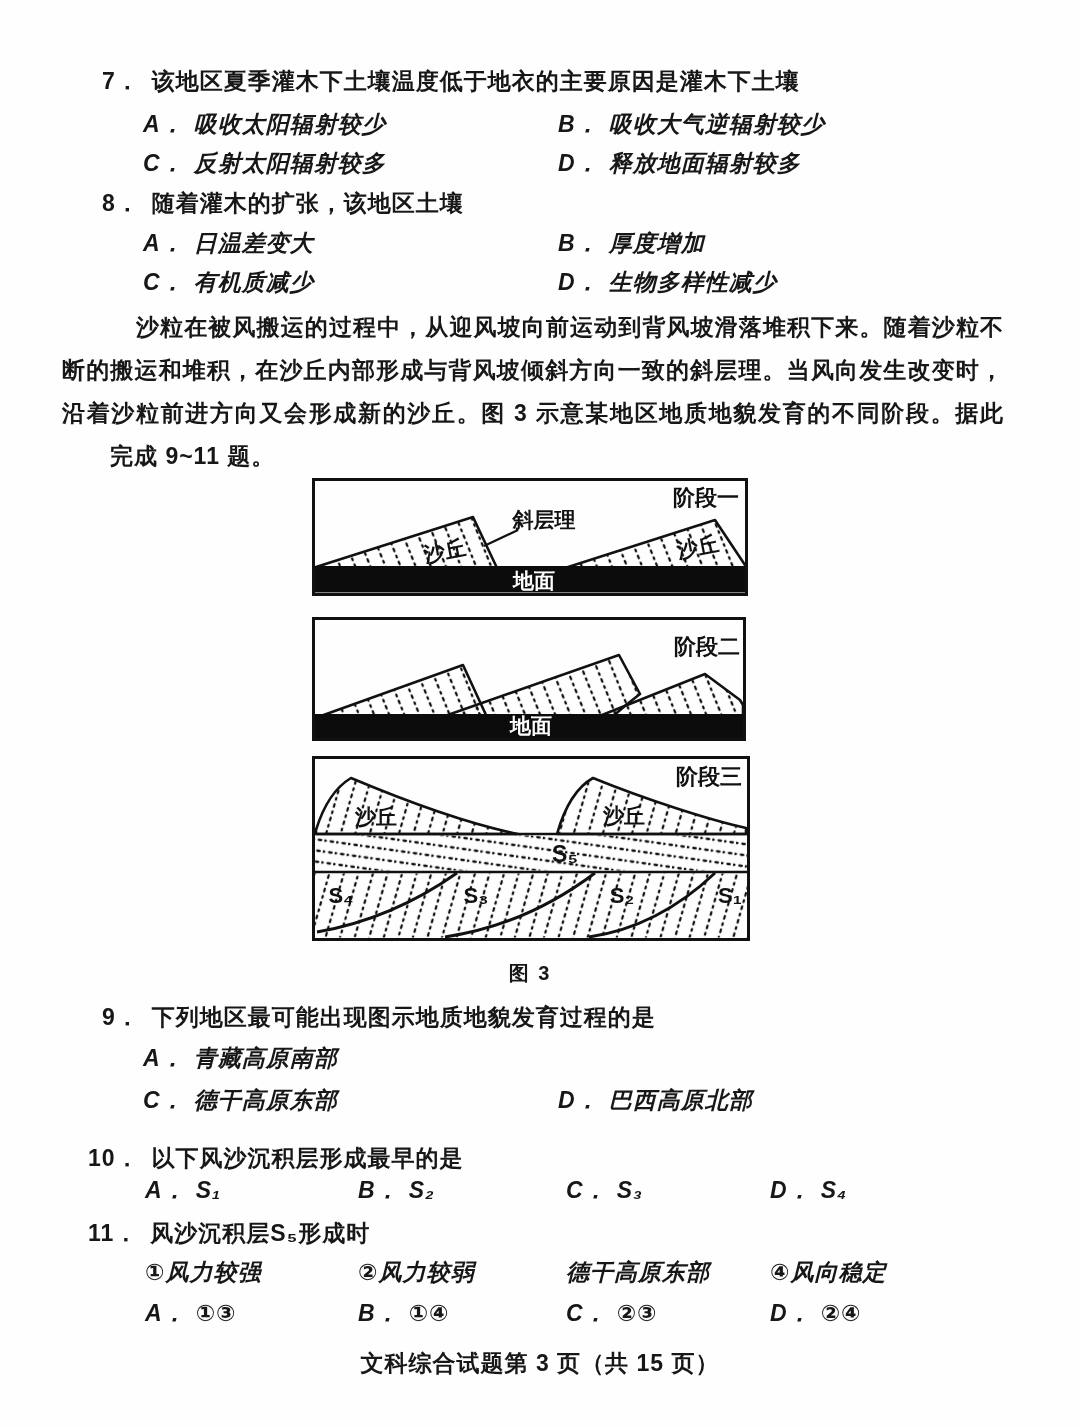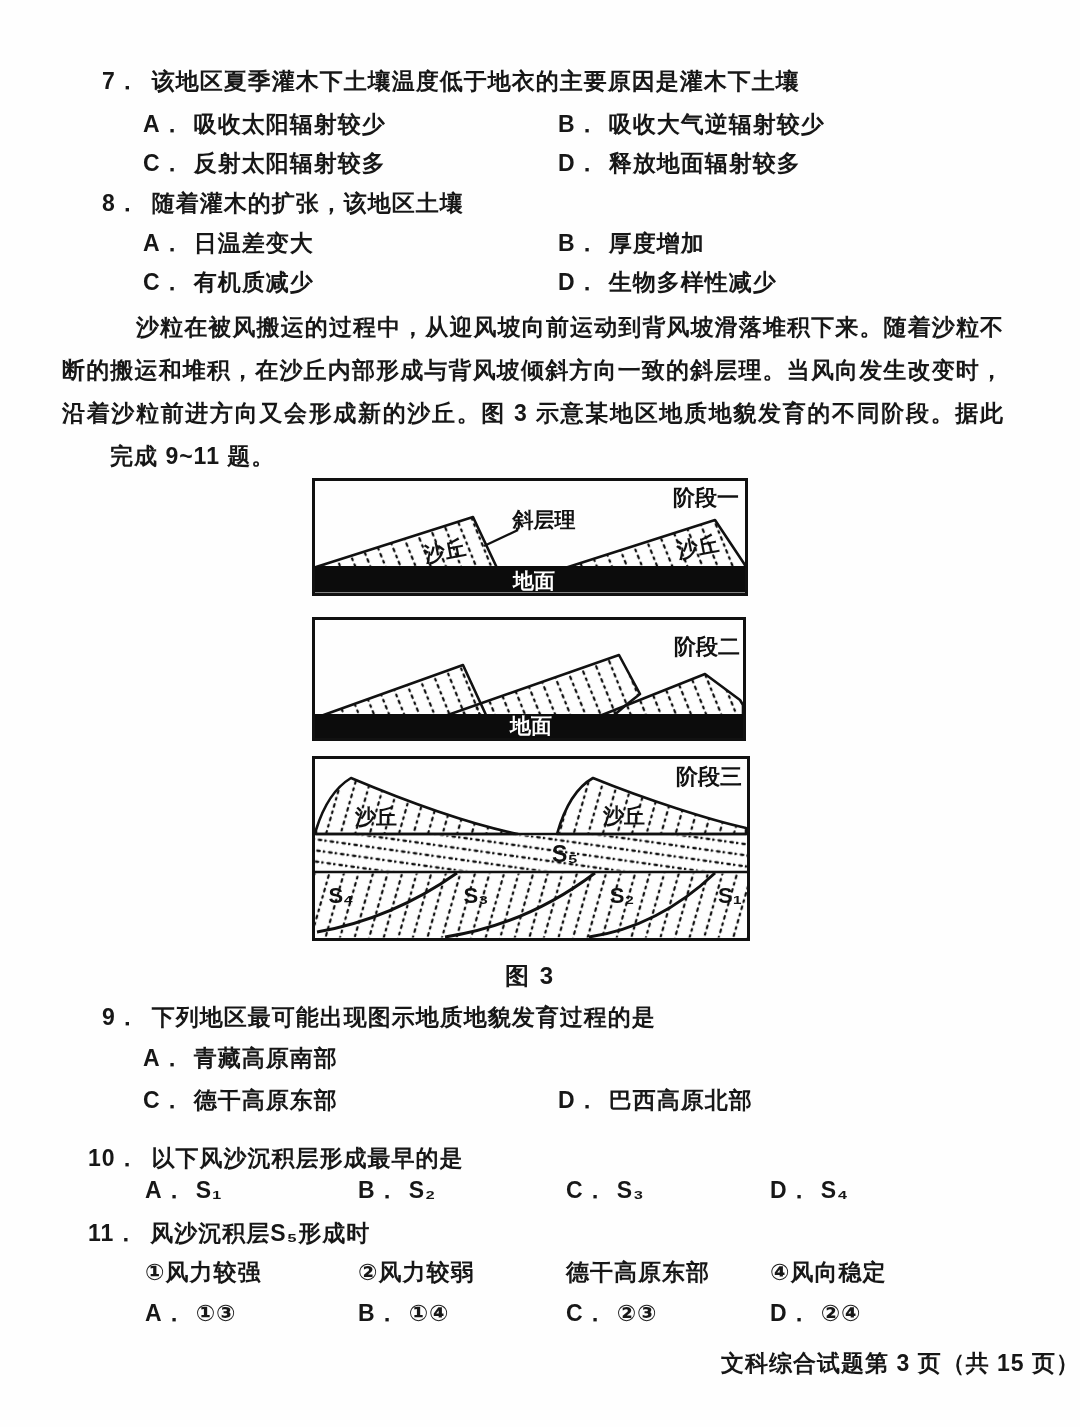--- a/index.html
+++ b/index.html
@@ -4,29 +4,29 @@
 <style>
   html,body{margin:0;padding:0;background:#ffffff;}
   .page{
     position:relative;width:1080px;height:1427px;background:#fefefe;
     font-family:"Liberation Sans","DejaVu Sans",sans-serif;
     color:#171717;overflow:hidden;
   }
   .row{position:absolute;white-space:nowrap;font-size:23px;font-weight:700;letter-spacing:1px;}
   .stem{display:flex;gap:12px;}
   .qnum{display:inline-block;}
-  .opt{position:absolute;white-space:nowrap;font-size:23px;font-weight:700;letter-spacing:1px;}
+  .opt{position:absolute;white-space:nowrap;font-size:23px;font-weight:700;letter-spacing:1px;font-style:italic;}
   .opt .okey{margin-right:9px;}
   .passage{position:absolute;left:62px;top:306px;width:942px;font-size:23px;font-weight:700;}
   .pline{height:43px;line-height:43px;text-align:justify;text-align-last:justify;letter-spacing:1px;}
   .pline.first{padding-left:74px;}
   .pline.last{text-align-last:left;margin-left:48px;}
   .fig-caption{position:absolute;left:312px;top:960px;width:436px;text-align:center;
-    font-size:24px;font-weight:700;letter-spacing:2px;}
-  .footer{position:absolute;left:0;top:1348px;width:1080px;text-align:right;
+    font-size:20px;font-weight:700;letter-spacing:2px;}
+  .footer{position:absolute;left:0;top:1348px;width:1080px;text-align:center;
     font-size:23px;font-weight:700;letter-spacing:1px;}
   .panel{position:absolute;}
   svg text{font-family:"Liberation Sans","DejaVu Sans",sans-serif;font-weight:700;fill:#111;}
 </style>
 </head>
 <body>
 
 <div class="page">
 
   <div class="row stem" style="left:102px;top:66px">

